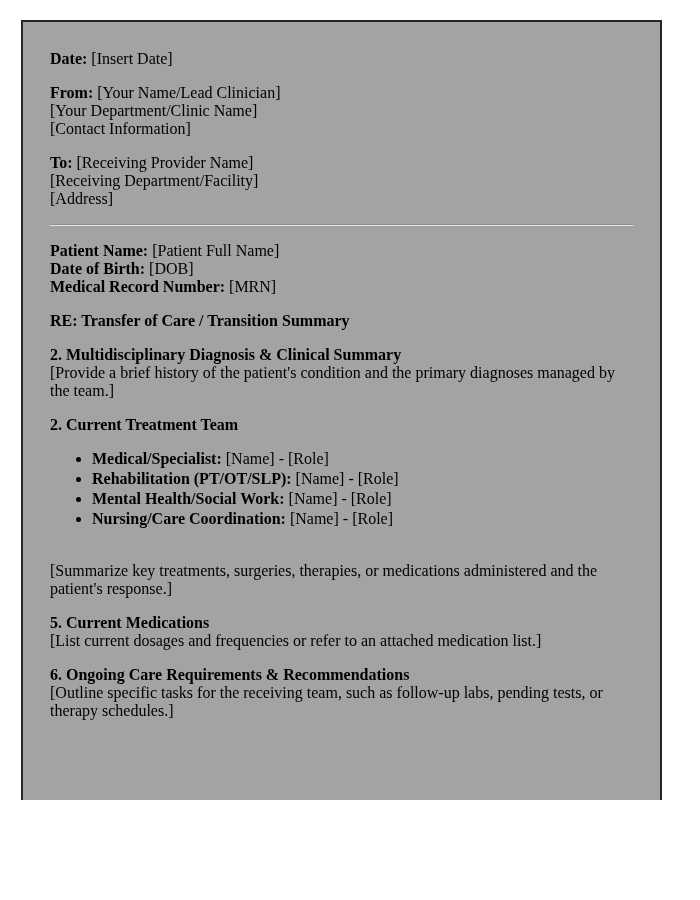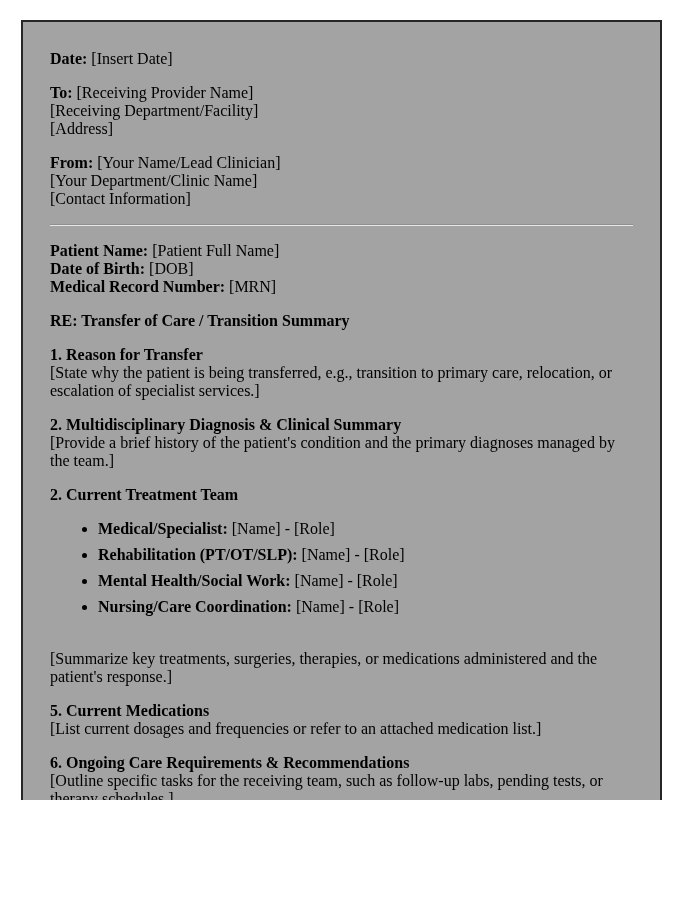--- a/index.html
+++ b/index.html
@@ -31,48 +31,46 @@
     height: 0;
     border: none;
     border-top: 1px solid #8f8f8f;
     border-bottom: 1px solid #e6e6e6;
     margin: 10px 0;
   }
   ul.team-list {
     margin: 16px 0;
     padding-left: 40px;
   }
-  ul.team-list li { margin: 8px; }
+  ul.team-list li { margin: 2px; }
   strong { font-weight: bold; }
 </style>
 </head>
 <body>
 
 <div class="page">
 
   <p><strong>Date:</strong> <span>[Insert Date]</span></p>
 
+  <p><strong>From:</strong> <span>[Your Name/Lead Clinician]</span><br>
+  <span>[Your Department/Clinic Name]</span><br>
+  <span>[Contact Information]</span></p>
+
   <p><strong>To:</strong> <span>[Receiving Provider Name]</span><br>
   <span>[Receiving Department/Facility]</span><br>
   <span>[Address]</span></p>
-
-  <p><strong>From:</strong> <span>[Your Name/Lead Clinician]</span><br>
-  <span>[Your Department/Clinic Name]</span><br>
-  <span>[Contact Information]</span></p>
 
   <hr class="divider">
 
   <p><strong>Patient Name:</strong> <span>[Patient Full Name]</span><br>
   <strong>Date of Birth:</strong> <span>[DOB]</span><br>
   <strong>Medical Record Number:</strong> <span>[MRN]</span></p>
 
   <p><strong>RE: Transfer of Care / Transition Summary</strong></p>
 
-  <p><strong>1. Reason for Transfer</strong><br>
-  <span>[State why the patient is being transferred, e.g., transition to primary care, relocation, or escalation of specialist services.]</span></p>
 
   <p><strong>2. Multidisciplinary Diagnosis &amp; Clinical Summary</strong><br>
   <span>[Provide a brief history of the patient's condition and the primary diagnoses managed by the team.]</span></p>
 
   <p><strong>2. Current Treatment Team</strong></p>
 
   <ul class="team-list">
     <li><strong>Medical/Specialist:</strong> <span>[Name] - [Role]</span></li>
     <li><strong>Rehabilitation (PT/OT/SLP):</strong> <span>[Name] - [Role]</span></li>
     <li><strong>Mental Health/Social Work:</strong> <span>[Name] - [Role]</span></li>

